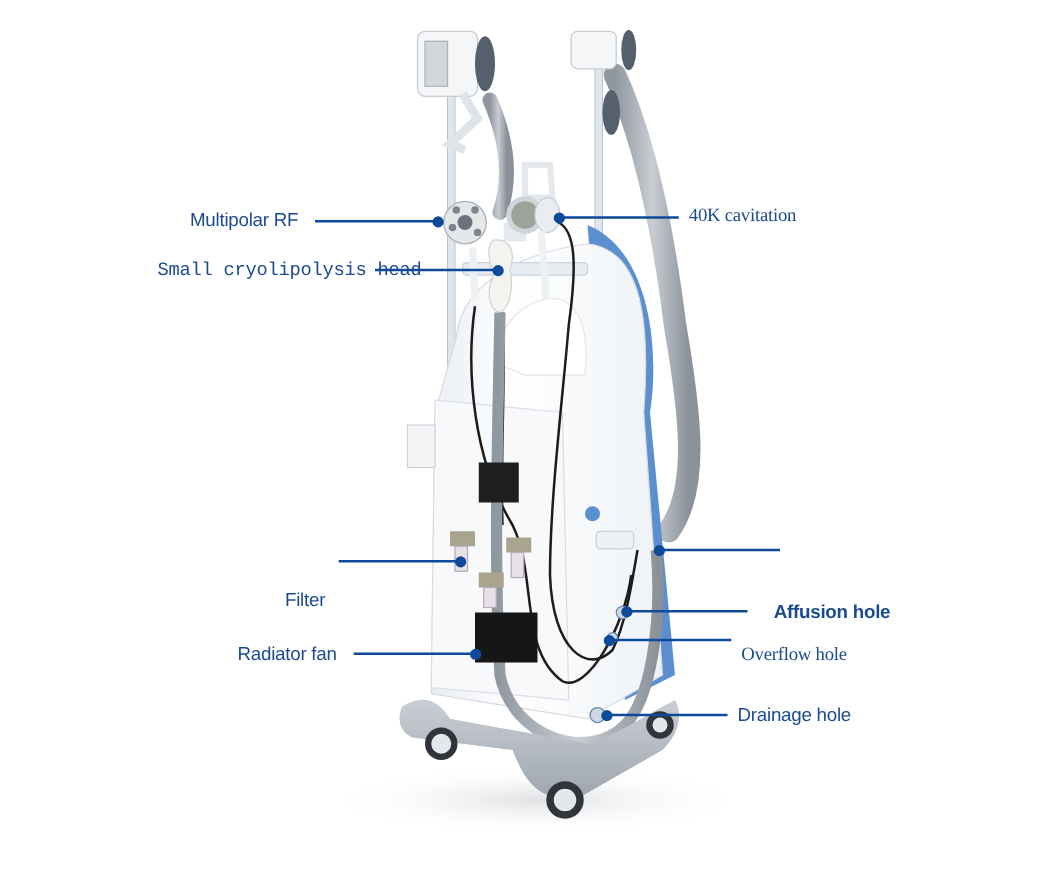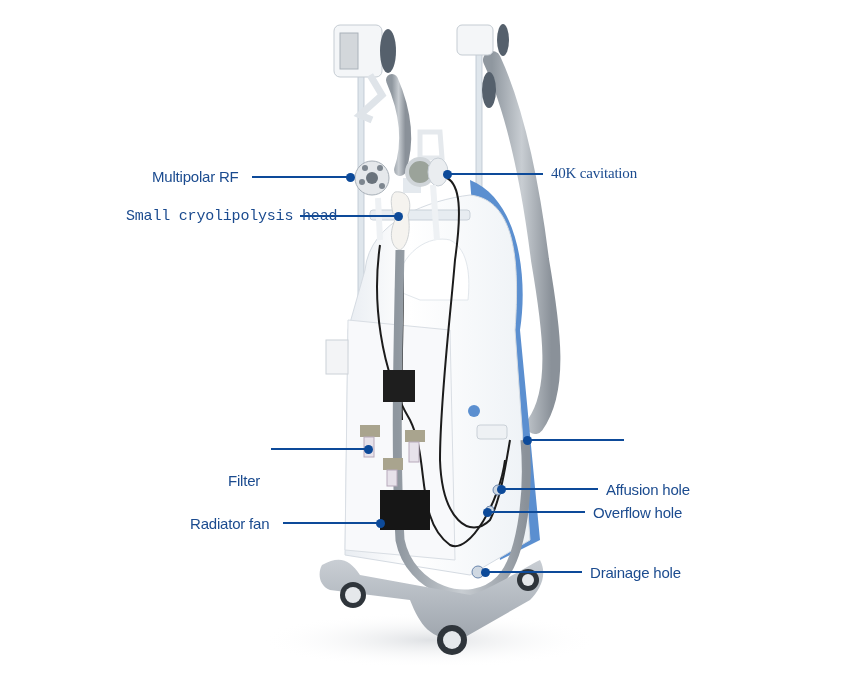--- a/index.html
+++ b/index.html
@@ -153,23 +153,23 @@
 
   <div class="line" style="left:283px;top:522px;width:97px;"></div>
   <div class="dot" style="left:380px;top:523px;"></div>
   <div class="label left" style="left:190px;top:514px;">Radiator fan</div>
 
   <div class="line" style="left:527px;top:439px;width:97px;"></div>
   <div class="dot" style="left:527px;top:440px;"></div>
 
   <div class="line" style="left:501px;top:488px;width:97px;"></div>
   <div class="dot" style="left:501px;top:489px;"></div>
-  <div class="label right" style="left:606px;top:480px;">Affusion hole</div>
+  <div class="label right" style="left:619px;top:480px;font-weight:bold;">Affusion hole</div>
 
   <div class="line" style="left:487px;top:511px;width:98px;"></div>
   <div class="dot" style="left:487px;top:512px;"></div>
-  <div class="label right" style="left:593px;top:503px;">Overflow hole</div>
+  <div class="label right" style="left:593px;top:515px;font-family:Liberation Serif, serif;">Overflow hole</div>
 
   <div class="line" style="left:485px;top:571px;width:97px;"></div>
   <div class="dot" style="left:485px;top:572px;"></div>
   <div class="label right" style="left:590px;top:563px;text-align:center;">Drainage hole</div>
 
 </div>
 
 </body></html>

